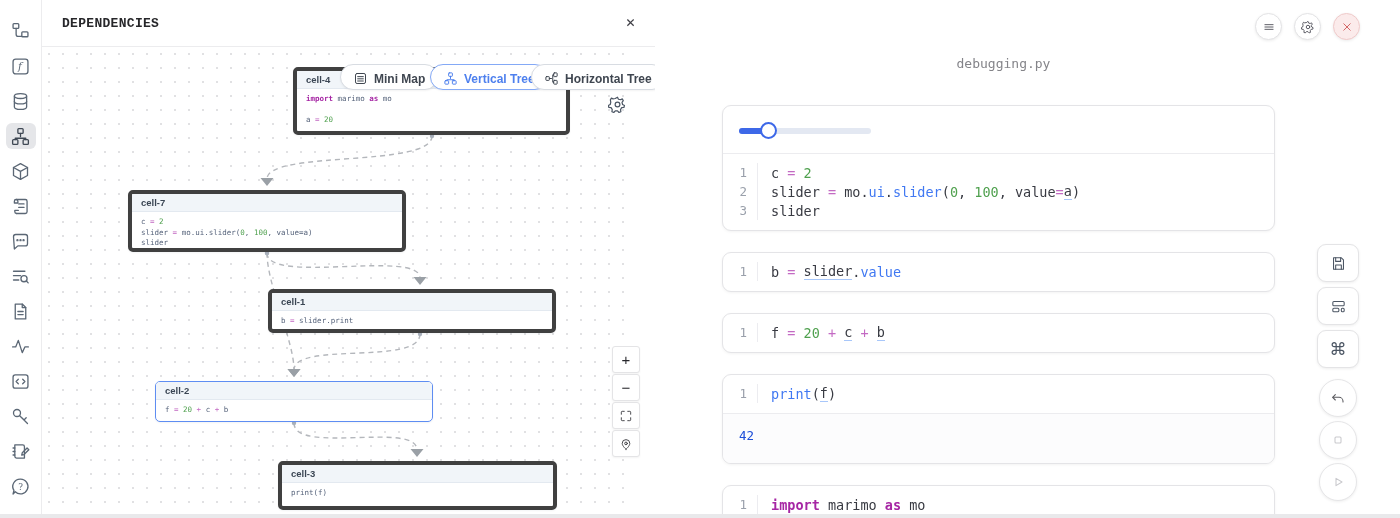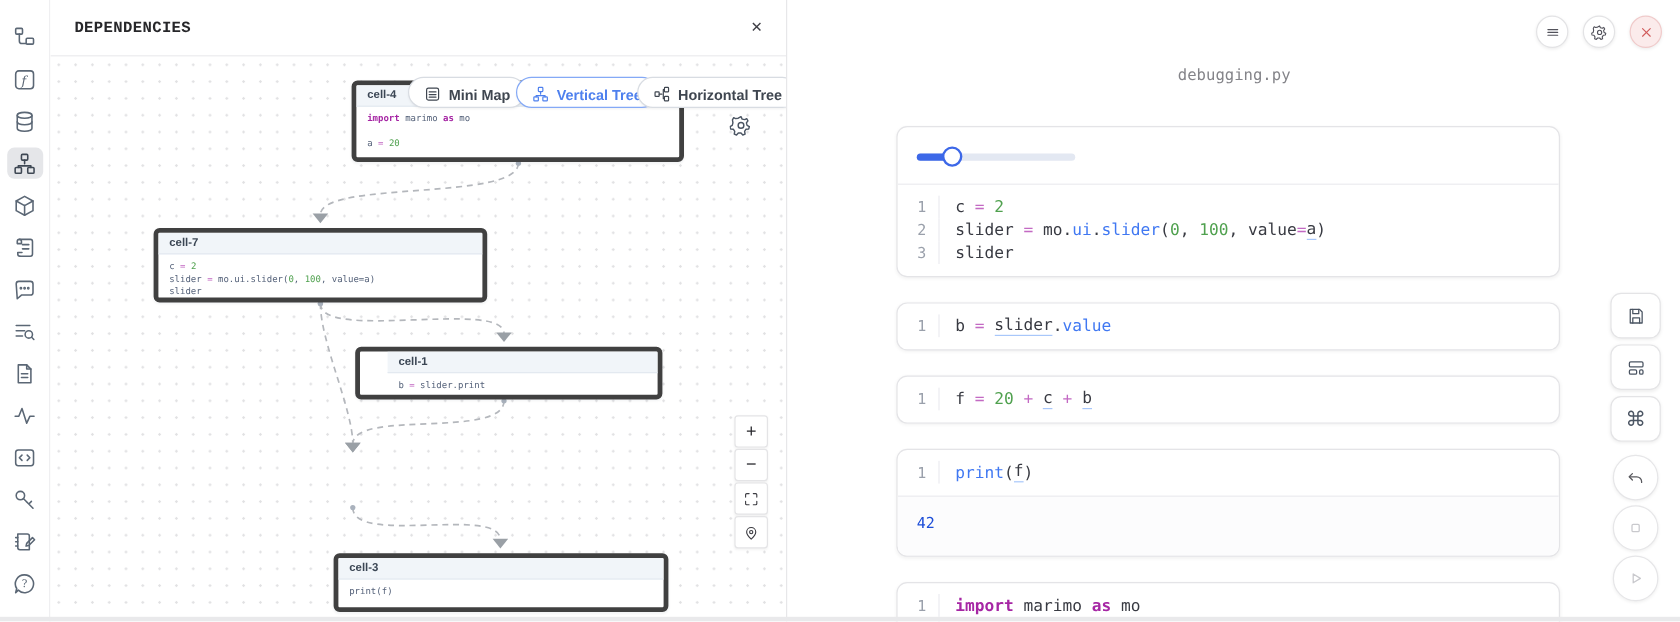--- a/index.html
+++ b/index.html
@@ -59,21 +59,21 @@
   
   #graph-controls { position:absolute; left:570px; top:346px; z-index:20; width:28px;
                     display:flex; flex-direction:column; gap:1px; }
   .gc-btn { width:28px; height:27px; background:#fff; border:1px solid #e4e4e6; border-radius:3px;
             display:flex; align-items:center; justify-content:center; cursor:pointer;
             box-shadow:0 1px 2px rgba(0,0,0,.05); color:#26262b; font-size:15px; }
   .gc-btn svg { width:14px; height:14px; stroke:#3c3c42; fill:none; stroke-width:1.6;
                 stroke-linecap:round; stroke-linejoin:round; }
 
   
-  #nb { position:absolute; left:657px; top:0; width:743px; height:518px; background:#fff; }
+  #nb { position:absolute; left:632px; top:0; width:743px; height:518px; background:#fff; }
   #nb-topbar { position:absolute; top:13px; right:15px; display:flex; gap:12px; z-index:10; }
   .circ { width:27px; height:27px; border-radius:50%; background:#fff; border:1px solid #e3e3e5;
           display:flex; align-items:center; justify-content:center; cursor:pointer;
           box-shadow:0 1px 3px rgba(0,0,0,.08); }
   .circ svg { width:14px; height:14px; stroke:#52525b; fill:none; stroke-width:1.6;
               stroke-linecap:round; stroke-linejoin:round; }
   .circ.danger { background:#fbebeb; border-color:#f0caca; }
   .circ.danger svg { stroke:#d15b5b; }
 
   #nb-filename { margin-top:56px; text-align:center; font-family:"DejaVu Sans Mono",monospace;
@@ -255,23 +255,27 @@
       </svg>
     <div id="node-layer">
         <div class="gnode" style="left: 251px; top: 67px; width: 277px; height: 68px;">
           <div class="gnode-h">cell-4</div>
           <div class="gnode-c"><div><span class="tk-k">import</span><span class="tk-p"> marimo </span><span class="tk-k">as</span><span class="tk-p"> mo</span></div><div><span>&nbsp;</span></div><div><span class="tk-p">a </span><span class="tk-o">= </span><span class="tk-n">20</span></div></div>
         </div>
         <div class="gnode" style="left: 86px; top: 190px; width: 278px; height: 62px;">
           <div class="gnode-h">cell-7</div>
           <div class="gnode-c"><div><span class="tk-p">c </span><span class="tk-o">= </span><span class="tk-n">2</span></div><div><span class="tk-p">slider </span><span class="tk-o">= </span><span class="tk-p">mo.ui.slider(</span><span class="tk-n">0</span><span class="tk-p">, </span><span class="tk-n">100</span><span class="tk-p">, value=a)</span></div><div><span class="tk-p">slider</span></div></div>
         </div>
-        <div class="gnode" style="left: 254px; top: 289px; width: 256px; height: 44px; padding-left: 23px;">
+        <div class="gnode" style="left: 226px; top: 289px; width: 288px; height: 44px;">
           <div class="gnode-h">cell-1</div>
           <div class="gnode-c"><div><span class="tk-p">b </span><span class="tk-o">= </span><span class="tk-p">slider.print</span></div></div>
+        </div>
+        <div class="gnode sel" style="left: 113px; top: 381px; width: 278px; height: 41px;">
+          <div class="gnode-h">cell-2</div>
+          <div class="gnode-c"><div><span class="tk-p">f </span><span class="tk-o">= </span><span class="tk-n">20</span><span class="tk-p"> </span><span class="tk-o">+</span><span class="tk-p"> c </span><span class="tk-o">+</span><span class="tk-p"> b</span></div></div>
         </div>
         <div class="gnode" style="left: 236px; top: 461px; width: 279px; height: 49px;">
           <div class="gnode-h">cell-3</div>
           <div class="gnode-c"><div><span class="tk-p">print(f)</span></div></div>
         </div>
       </div>
 
     <div id="dep-header">
       <span id="dep-title">DEPENDENCIES</span>
       <span id="dep-close">✕</span>

